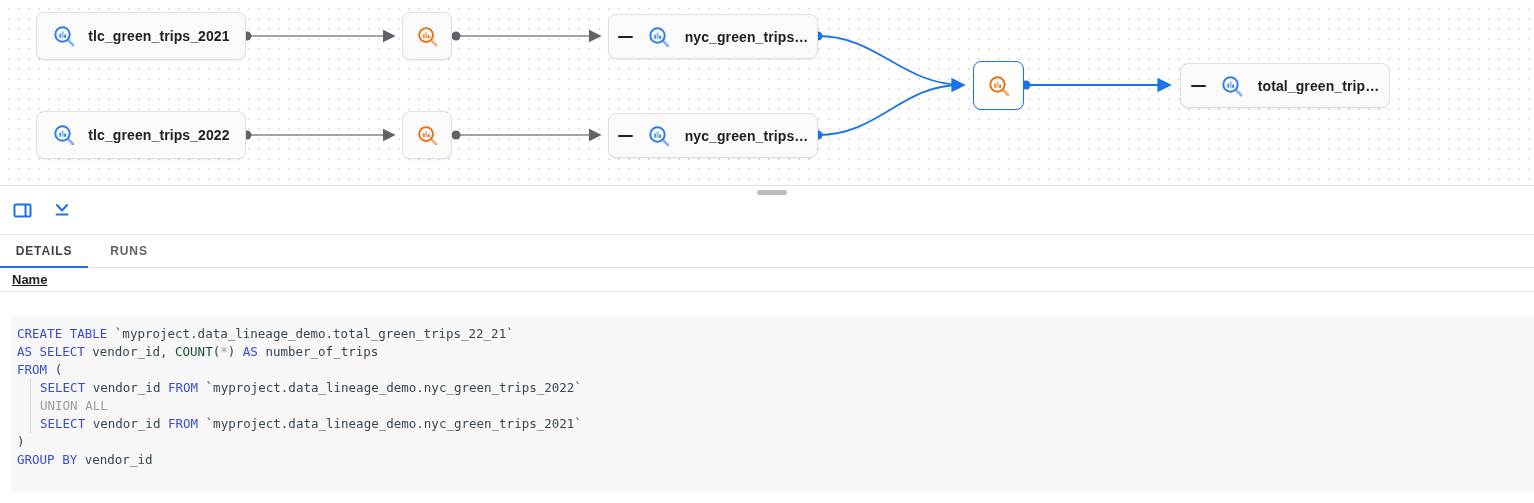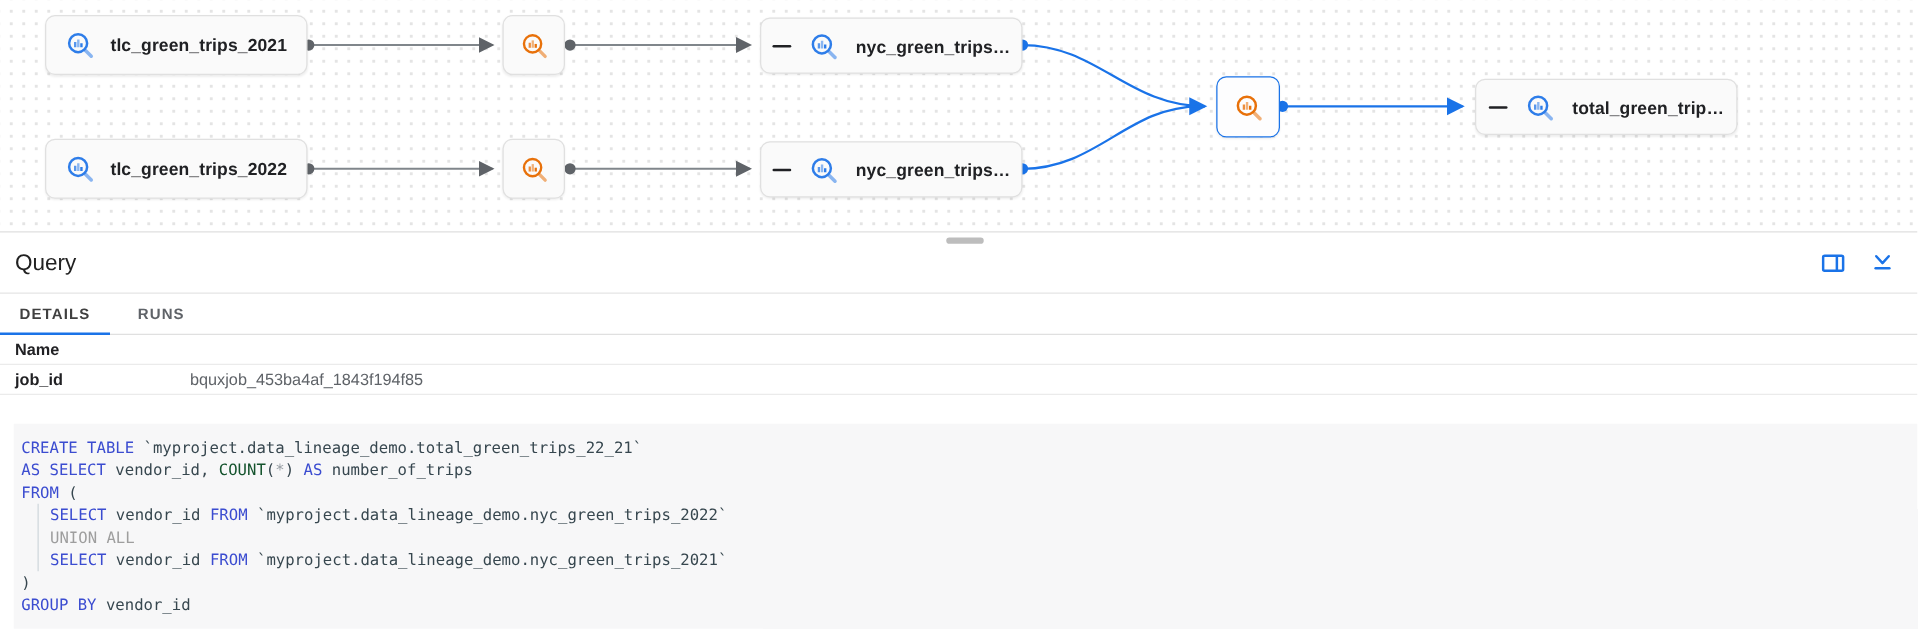--- a/index.html
+++ b/index.html
@@ -43,21 +43,21 @@
   .tabs { display:flex; height:33px; border-bottom:1px solid #e0e0e0; }
   .tab { position:relative; display:flex; align-items:center; justify-content:center;
          font-size:12px; font-weight:700; letter-spacing:.9px; cursor:pointer; }
   .tab.active { color:#404040; width:88px; }
   .tab.active::after { content:""; position:absolute; left:0; bottom:-1px; width:100%;
                        height:2px; background:#1a73e8; }
   .tab.inactive { color:#5f6368; width:82px; }
 
   .frow { display:flex; align-items:center; height:24px; border-bottom:1px solid #ebebeb;
           padding-left:12px; font-size:13px; }
-  .flabel { width:140px; flex:0 0 140px; font-weight:700; color:#212124; }
+  .flabel { width:140px; flex:0 0 140px; font-weight:700; color:#212124;text-decoration:underline; }
   .fvalue { color:#5f6368; white-space:nowrap; }
 
   
   .code {
     margin:23px 0 0 11px; background:#f7f7f8; padding:10px 10px 24px 6px;
     font-family:"DejaVu Sans Mono","Liberation Mono",monospace;
     font-size:12.5px; line-height:18px; color:#37474f; min-height:135px;
   }
   .cl { white-space:pre; }
   .kw { color:#3b4cd0; }
@@ -191,21 +191,20 @@
         <rect x="12.2" y="10.6" width="1.9" height="3.2" fill="currentColor"></rect>
       </svg>
       <span class="nlabel">total_green_trip…</span>
     </div>
   </div>
 
   <div class="panel">
     <div class="drag-pill"></div>
 
     <div class="phead">
-      <div class="ptitle">Query</div>
       <div class="hicons">
         <button class="hbtn">
           <svg width="19" height="19" viewBox="0 0 19 19">
             <rect x="1.5" y="3.5" width="16" height="12" rx="1.2" fill="none" stroke="currentColor" stroke-width="2"></rect>
             <line x1="12.5" y1="3.5" x2="12.5" y2="15.5" stroke="currentColor" stroke-width="2"></line>
           </svg>
         </button>
         <button class="hbtn">
           <svg width="18" height="18" viewBox="0 0 18 18">
             <polyline points="4,4 9,9.5 14,4" fill="none" stroke="currentColor" stroke-width="2" stroke-linecap="round" stroke-linejoin="round"></polyline>
@@ -216,24 +215,20 @@
     </div>
 
     <div class="tabs">
       <div class="tab active">DETAILS</div>
       <div class="tab inactive">RUNS</div>
     </div>
 
     <div class="frow">
       <div class="flabel">Name</div>
     </div>
-    <div class="frow">
-      <div class="flabel">job_id</div>
-      <div class="fvalue">bquxjob_453ba4af_1843f194f85</div>
-    </div>
 
     <div class="code">
       <div class="cl"><span class="kw">CREATE TABLE</span><span class="tx"> `myproject.data_lineage_demo.total_green_trips_22_21`</span></div>
       <div class="cl"><span class="kw">AS SELECT</span><span class="tx"> vendor_id, </span><span class="fn">COUNT</span><span class="tx">(</span><span class="op">*</span><span class="tx">) </span><span class="kw">AS</span><span class="tx"> number_of_trips</span></div>
       <div class="cl"><span class="kw">FROM</span><span class="tx"> (</span></div>
       <div class="indent-wrap">
         <div class="cl"><span class="kw">SELECT</span><span class="tx"> vendor_id </span><span class="kw">FROM</span><span class="tx"> `myproject.data_lineage_demo.nyc_green_trips_2022`</span></div>
         <div class="cl"><span class="cm">UNION ALL</span></div>
         <div class="cl"><span class="kw">SELECT</span><span class="tx"> vendor_id </span><span class="kw">FROM</span><span class="tx"> `myproject.data_lineage_demo.nyc_green_trips_2021`</span></div>
       </div>

